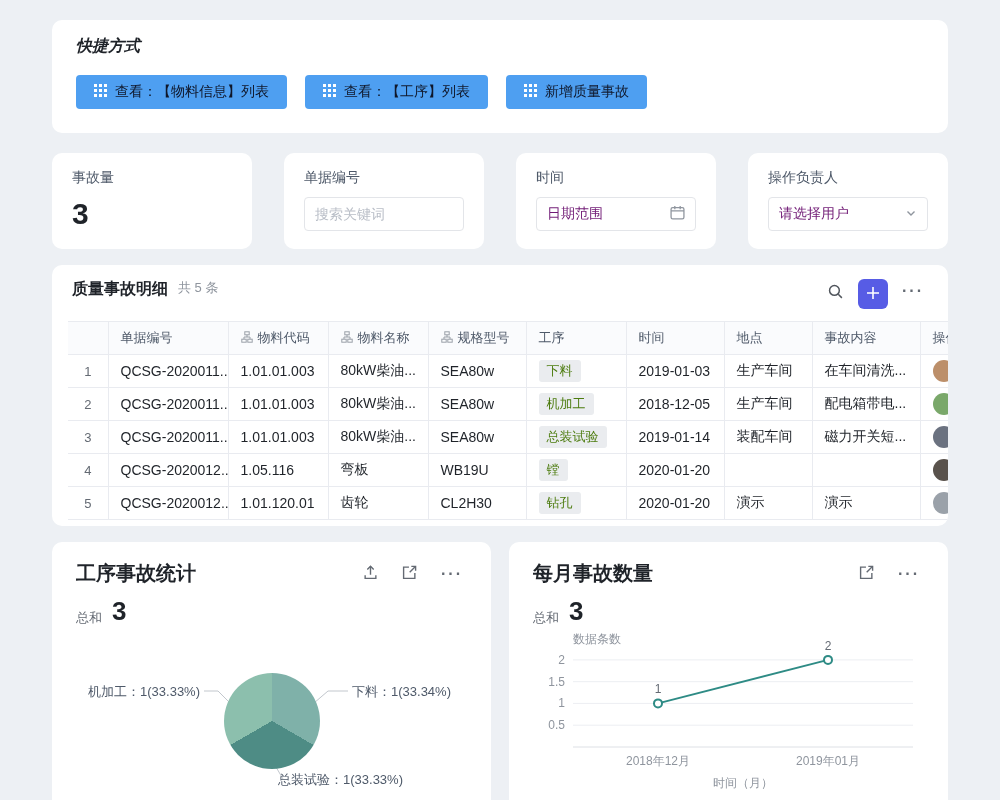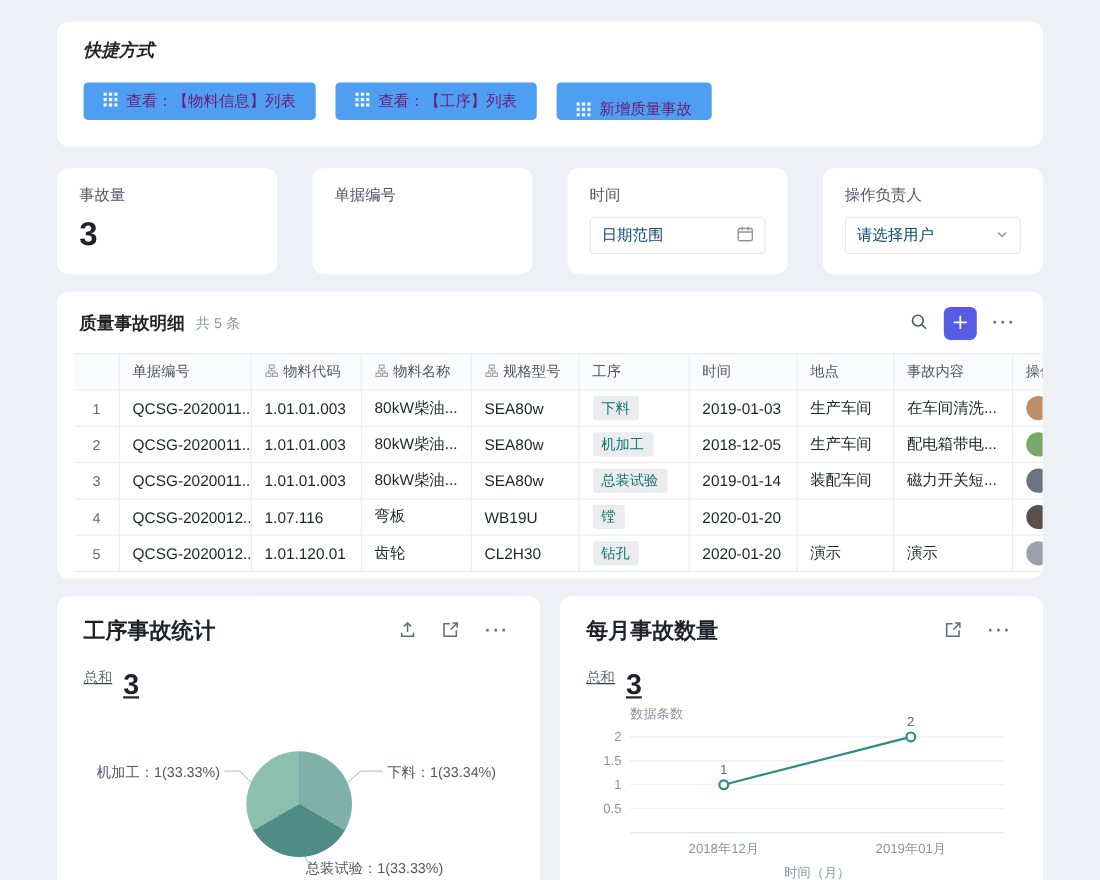--- a/index.html
+++ b/index.html
@@ -11,71 +11,71 @@
     color: #1f2329;
   }
   .page { padding: 20px 52px 0; }
   .card { background: #fff; border-radius: 10px; }
 
   
   .shortcuts { padding: 16px 24px 24px; margin-bottom: 20px; }
   .shortcuts h2 { margin: 0 0 18px; font-size: 16px; font-weight: 700; color: #1f2329; font-style: italic; }
   .btn-row { display: flex; gap: 18px; }
   .btn-blue {
-    border: none; cursor: pointer; color: #701a75; font-size: 14px;
+    border: none; cursor: pointer; color: #0f172a; font-size: 14px;
     height: 34px; padding: 0 18px; border-radius: 4px;
     display: inline-flex; align-items: center; gap: 8px;
     font-family: inherit;
   }
 
   
   .filter-row { display: grid; grid-template-columns: repeat(4, 1fr); gap: 32px; margin-bottom: 16px; border-radius: 20px; }
   .filter-card { padding: 16px 20px; height: 96px; }
   .filter-label { font-size: 14px; color: #4e5969; margin-bottom: 10px; }
   .stat-value { font-size: 30px; font-weight: 700; color: #1f2329; margin-top: 8px; }
   .input {
     width: 100%; height: 34px; border: 1px solid #e3e5e9; border-radius: 4px;
     padding: 0 10px; font-size: 14px; background: #fff; color: #1f2329;
     display: flex; align-items: center; justify-content: space-between;
     font-family: inherit;
   }
   input.input::placeholder { color: #b9bec7; }
-  .ph { color: #0c4a6e; }
+  .ph { color: #701a75; }
 
   
   .table-card { padding: 14px 0 6px; margin-bottom: 16px; overflow: hidden; }
-  .table-head { display: flex; align-items: center; gap: 10px; padding: 0 20px 12px; }
+  .table-head { display: flex; align-items: flex-start; gap: 10px; padding: 0 20px 12px; }
   .table-head h2 { margin: 0; font-size: 16px; font-weight: 700; }
   .count { font-size: 13px; color: #8f959e; }
   .spacer { flex: 1; }
   .icon-btn { background: none; border: none; cursor: pointer; padding: 4px; display: flex; align-items: center; }
   .plus-btn {
     width: 30px; height: 30px; border: none; border-radius: 6px; cursor: pointer;
     display: flex; align-items: center; justify-content: center;
   }
   .dots { font-size: 16px; font-weight: 700; color: #646a73; letter-spacing: 2px; line-height: 1; cursor: pointer; padding: 4px; background: none; border: none; }
 
   .table-wrap { overflow: hidden; width: 100%; }
   table { border-collapse: collapse; table-layout: fixed; margin-left: 16px; width: 932px; font-size: 14px; }
   th, td {
     border: 1px solid #e9ebf0; height: 33px; padding: 0 12px;
     white-space: nowrap; overflow: hidden; text-align: left; font-weight: 400;
   }
   th { background: #fafbfd; color: #4e5969; font-size: 13px; }
   th .th-inner { display: flex; align-items: center; gap: 5px; }
   td.num, th.num { border-left: none; color: #646a73; font-size: 13px; text-align: center; padding: 0 4px; }
-  .tag { background: #eaecef; border-radius: 3px; padding: 2px 8px; font-size: 13px; color: #0f766e; display: inline-block; }
+  .tag { background: #eaecef; border-radius: 3px; padding: 2px 8px; font-size: 13px; color: #4d7c0f; display: inline-block; }
   .avatar { width: 22px; height: 22px; border-radius: 50%; display: inline-block; vertical-align: middle; }
 
   
   .bottom-grid { display: grid; grid-template-columns: 1fr 1fr; gap: 18px; }
   .chart-card { padding: 18px 24px; height: 280px; overflow: hidden; }
   .chart-head { display: flex; align-items: center; gap: 16px; }
   .chart-head h2 { margin: 0; font-size: 20px; font-weight: 700; flex: 1; }
-  .total-row { margin-top: 20px; display: flex; align-items: flex-start; gap: 10px; height: 30px; text-decoration: underline; }
+  .total-row { margin-top: 10px; display: flex; align-items: flex-end; gap: 10px; height: 30px; }
   .total-label { font-size: 13px; color: #646a73; }
   .total-value { font-size: 26px; font-weight: 700; color: #1f2329; }
 
   .pie-area { position: relative; height: 180px; margin-top: 2px; }
   .pie { width: 96px; height: 96px; border-radius: 50%; position: absolute; left: 148px; top: 44px; }
   .pie-label { position: absolute; font-size: 13px; color: #4e5969; white-space: nowrap; }
   .pie-label-left { left: 0; width: 124px; text-align: right; top: 54px; }
   .pie-label-right { left: 276px; top: 54px; }
   .pie-label-bottom { left: 202px; top: 142px; }
   .leader { position: absolute; left: 0; top: 0; }
@@ -116,21 +116,21 @@
               <rect x="10" y="0" width="3" height="3"></rect>
               <rect x="0" y="5" width="3" height="3"></rect>
               <rect x="5" y="5" width="3" height="3"></rect>
               <rect x="10" y="5" width="3" height="3"></rect>
               <rect x="0" y="10" width="3" height="3"></rect>
               <rect x="5" y="10" width="3" height="3"></rect>
               <rect x="10" y="10" width="3" height="3"></rect>
             </svg></span>
           <span>查看：【工序】列表</span>
         </button>
-        <button class="btn-blue" style="background: rgb(78, 159, 241); align-items: flex-end;">
+        <button class="btn-blue" style="background: rgb(78, 159, 241);">
           <span><svg width="13" height="13" viewBox="0 0 13 13" fill="#fff">
               <rect x="0" y="0" width="3" height="3"></rect>
               <rect x="5" y="0" width="3" height="3"></rect>
               <rect x="10" y="0" width="3" height="3"></rect>
               <rect x="0" y="5" width="3" height="3"></rect>
               <rect x="5" y="5" width="3" height="3"></rect>
               <rect x="10" y="5" width="3" height="3"></rect>
               <rect x="0" y="10" width="3" height="3"></rect>
               <rect x="5" y="10" width="3" height="3"></rect>
               <rect x="10" y="10" width="3" height="3"></rect>
@@ -140,20 +140,21 @@
       </div>
   </section>
 
   <section class="filter-row">
     <div class="card filter-card">
       <div class="filter-label">事故量</div>
       <div class="stat-value">3</div>
     </div>
     <div class="card filter-card">
       <div class="filter-label">单据编号</div>
+      <input class="input" placeholder="搜索关键词" style="">
     </div>
     <div class="card filter-card">
       <div class="filter-label">时间</div>
       <div class="input">
         <span class="ph">日期范围</span>
         <span>
           <svg width="15" height="15" viewBox="0 0 14 14" fill="none" stroke="#8f959e" stroke-width="1.2">
               <rect x="1" y="2.5" width="12" height="10.5" rx="1.5"></rect>
               <path d="M1 5.5h12M4.5 1v3M9.5 1v3"></path>
             </svg>
@@ -314,21 +315,21 @@
               <td>SEA80w</td>
               <td><span class="tag">总装试验</span></td>
               <td>2019-01-14</td>
               <td>装配车间</td>
               <td>磁力开关短...</td>
               <td><span class="avatar" style="background:#6b7280"></span></td>
             </tr>
             <tr>
               <td class="num">4</td>
               <td>QCSG-2020012...</td>
-              <td>1.07.116</td>
+              <td>1.05.116</td>
               <td>弯板</td>
               <td>WB19U</td>
               <td><span class="tag">镗</span></td>
               <td>2020-01-20</td>
               <td></td>
               <td></td>
               <td><span class="avatar" style="background:#59524c"></span></td>
             </tr>
             <tr>
               <td class="num">5</td>

